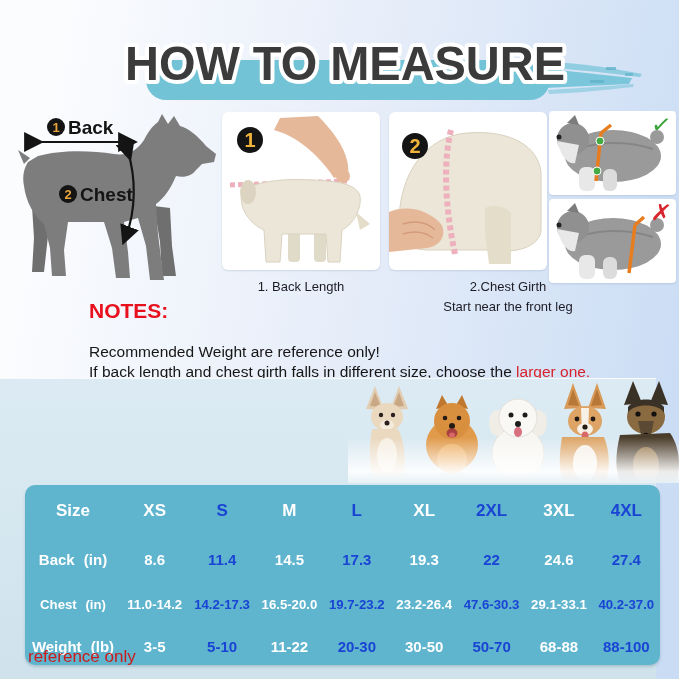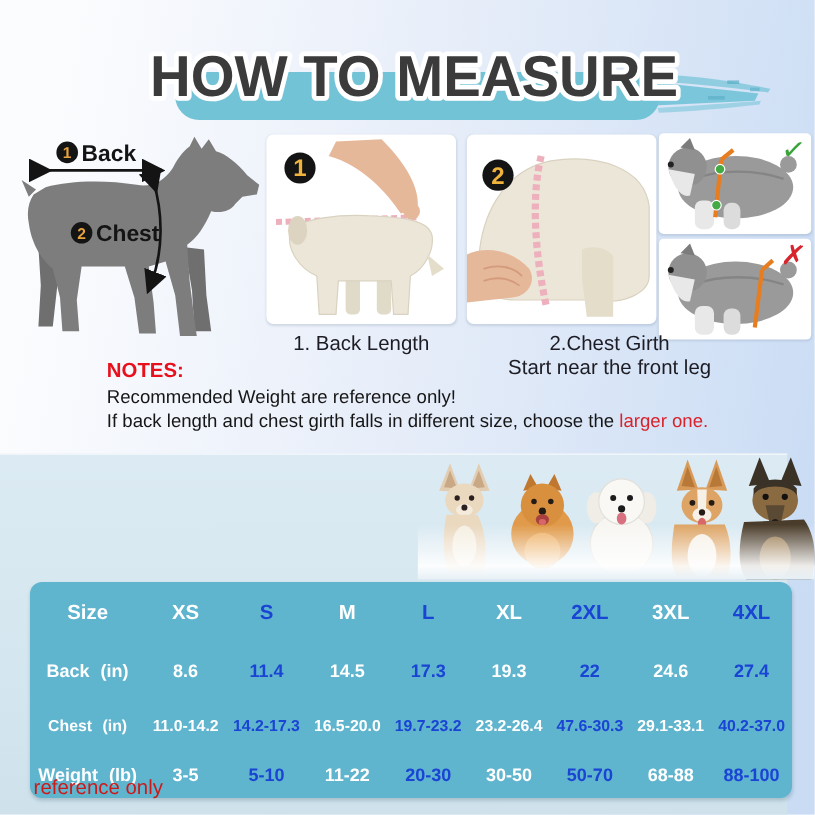--- a/index.html
+++ b/index.html
@@ -9,26 +9,26 @@
   
   .title-svg{position:absolute;left:0;top:24px;width:679px;height:92px;}
   
   .silhouette-svg{position:absolute;left:4px;top:106px;width:216px;height:188px;}
   .photo-card{position:absolute;background:#fff;border-radius:6px;box-shadow:0 1px 2px rgba(80,100,130,.18);}
   .photo1{left:222px;top:112px;width:158px;height:158px;}
   .photo2{left:389px;top:112px;width:158px;height:158px;}
   .fit-card{position:absolute;background:#fff;border-radius:4px;box-shadow:0 1px 2px rgba(80,100,130,.18);}
   .fit-correct{left:549px;top:111px;width:127px;height:84px;}
   .fit-wrong{left:549px;top:199px;width:127px;height:84px;}
-  .caption{position:absolute;text-align:center;font-size:17px;line-height:20px;color:#1c1c24;}
+  .caption{position:absolute;text-align:center;font-size:13px;line-height:20px;color:#1c1c24;}
   .caption1{left:206px;top:277px;width:190px;}
   .caption2{left:402px;top:277px;width:212px;}
   
   .notes{position:absolute;left:89px;top:299px;width:560px;}
-  .notes-heading{color:#e8101c;font-weight:bold;font-size:17px;margin-bottom:3px;}
+  .notes-heading{color:#e8101c;font-weight:bold;font-size:21px;margin-bottom:19px;}
   .notes-line{font-size:15.5px;line-height:20px;color:#161616;}
   .notes-red{color:#d8232c;}
   
   .bottom-panel{position:absolute;left:0;top:378px;width:656px;height:301px;
                 background:linear-gradient(180deg,#dcebf3 0%,#d4e6ef 60%,#cfe2ec 100%);
                 border-top:1px solid rgba(255,255,255,.85);}
   .dogs-svg{position:absolute;left:348px;top:2px;width:331px;height:102px;}
   
   .size-table{position:absolute;left:25px;top:106px;width:635px;height:180px;
               background:#5fb4ce;border-radius:10px;box-shadow:0 2px 3px rgba(40,80,100,.22);overflow:hidden;}

